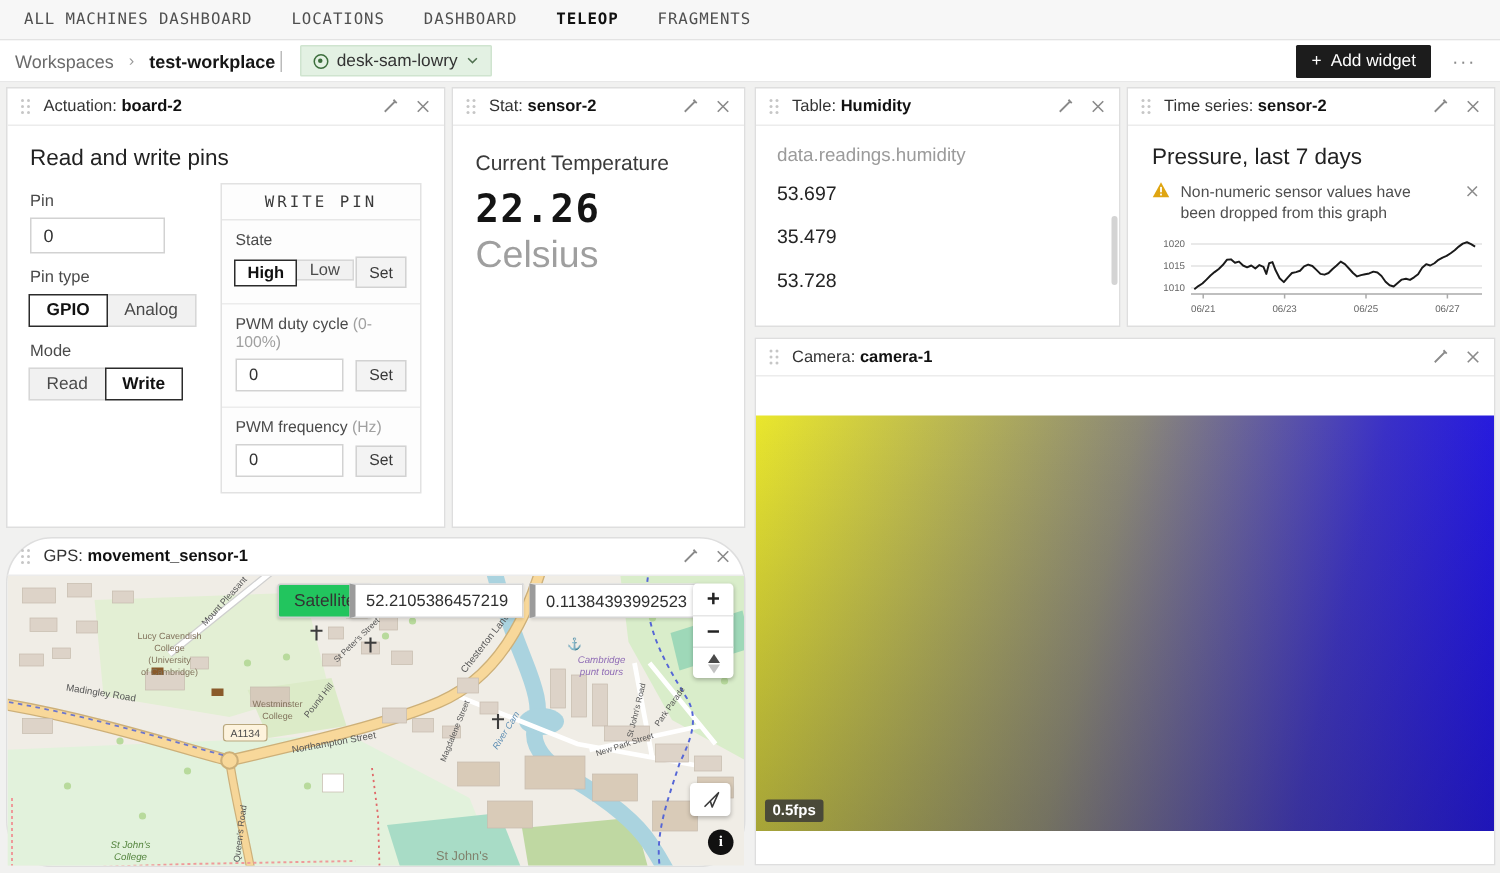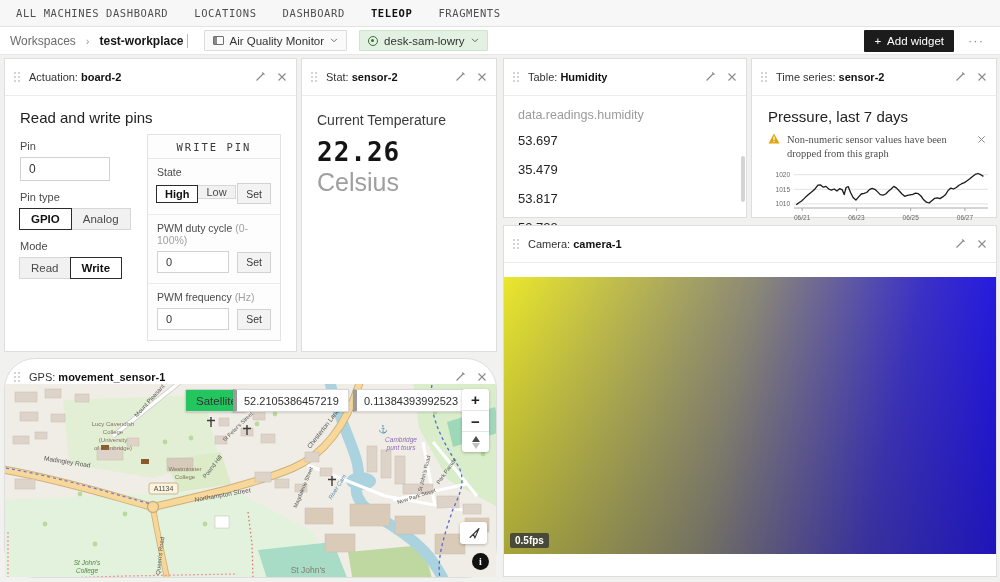--- a/index.html
+++ b/index.html
@@ -28,21 +28,21 @@
   .mach-icon::before { content:""; position:absolute; left:2.2px; top:2.2px; width:3px; height:3px; background:#3c6e3c; border-radius:50%; }
   .chev { width:8px; height:5px; display:inline-block; }
   .spacer { flex:1; }
   .add-btn { background:#1c1c1c; color:#fff; font-size:11.5px; height:22px; padding:0 10px;
     display:flex; align-items:center; gap:6px; cursor:pointer; border-radius:1px; }
   .more-btn { color:#8a8a8a; font-size:13px; letter-spacing:1px; padding:0 6px; cursor:pointer; }
 
   
   .content { position:relative; width:1000px; height:527px; }
   .widget { position:absolute; background:#fff; border:1px solid #dedede; }
-  .whead { height:37px; border-bottom:1px solid #ececec; display:flex; align-items:center; padding:12px 9px; gap:9px; }
+  .whead { height:25px; border-bottom:1px solid #ececec; display:flex; align-items:center; padding:12px 9px; gap:9px; }
   .handle { width:6px; height:10px; position:relative; flex:none; cursor:grab; }
   .handle i { position:absolute; width:2px; height:2px; background:#c6c6c6; border-radius:50%;
     box-shadow:4px 0 0 #c6c6c6, 0 4px 0 #c6c6c6, 4px 4px 0 #c6c6c6, 0 8px 0 #c6c6c6, 4px 8px 0 #c6c6c6; }
   .wtitle { font-size:11px; color:#333; white-space:nowrap; }
   .wtitle b { color:#111; }
   .icon-btn { margin-left:auto; cursor:pointer; display:flex; align-items:center; }
   .icon-btn.x { margin-left:2px; }
   .wbody { position:relative; }
 
   .h15 { font-size:15px; color:#222; }
@@ -72,21 +72,21 @@
   .stat-value { font-family:"DejaVu Sans Mono", monospace; font-weight:bold; font-size:26px;
     letter-spacing:1px; color:#141414; }
   .stat-unit { font-size:25px; color:#9f9f9f; font-family:"Liberation Sans", sans-serif; font-weight:normal; letter-spacing:0; }
 
   
   .tcol { font-size:12.5px; color:#9b9b9b; padding:12px 14px 2px; }
   .trow { font-size:13px; color:#242424; padding:9px 14px 5px; }
   .tscroll { position:absolute; right:1px; top:60px; width:4px; height:46px; background:#d4d4d4; border-radius:2px; }
 
   
-  .warn { display:flex; gap:7px; padding:8px 10px 0 16px; align-items:flex-start;font-family:Liberation Serif, serif; }
+  .warn { display:flex; gap:7px; padding:8px 10px 0 16px; align-items:flex-start; }
   .warn-text { font-size:10.5px; color:#4f4f4f; line-height:1.35; width:168px; }
   .warn .icon-btn { margin-left:auto; margin-top:2px; }
 
   
   .cam-img { position:absolute; left:0; right:0; top:51px; height:277px; }
   .fps { position:absolute; left:6px; bottom:6px; background:rgba(62,62,56,.88); color:#fff;
     font-family:Liberation Sans, sans-serif; font-size:10px; font-weight:bold; padding:2px 5px; border-radius:2px; }
 
   
   .map-wrap { position:absolute; inset:25px 0 0 0; overflow:hidden; }
@@ -122,27 +122,20 @@
   <span class="nav-item">DASHBOARD</span>
   <span class="nav-item active">TELEOP</span>
   <span class="nav-item">FRAGMENTS</span>
 </div>
 
 <div class="toolbar">
   <span class="crumb-root">Workspaces</span>
   <span class="crumb-sep">›</span>
   <span class="crumb-cur">test-workplace</span>
 
-  <span class="drop">
-    <span class="ws-icon"></span>
-    <span>Air Quality Monitor</span>
-    <svg class="chev" viewBox="0 0 9 6">
-        <path d="M1 1 L4.5 4.5 L8 1" fill="none" stroke="#707070" stroke-width="1.2"></path>
-      </svg>
-  </span>
   <span class="drop green">
     <span class="mach-icon"></span>
     <span>desk-sam-lowry</span>
     <svg class="chev" viewBox="0 0 9 6">
         <path d="M1 1 L4.5 4.5 L8 1" fill="none" stroke="#507050" stroke-width="1.2"></path>
       </svg>
   </span>
 
   <span class="spacer"></span>
   <span class="add-btn">
@@ -258,21 +251,20 @@
           <svg width="10" height="10" viewBox="0 0 10 10">
             <path d="M1.5 1.5 L8.5 8.5 M8.5 1.5 L1.5 8.5" stroke="#8a8a8a" stroke-width="1.1"></path>
           </svg>
         </span>
     </div>
     <div class="wbody">
       <div class="tcol">data.readings.humidity</div>
       <div id="humidity-rows">
           <div class="trow">53.697</div>
           <div class="trow">35.479</div>
-          <div class="trow">53.817</div>
           <div class="trow">53.728</div>
         </div>
       <div class="tscroll"></div>
     </div>
   </div>
 
   <div class="widget" style="left:751px; top:3px; width:246px; height:160px;">
     <div class="whead">
       <span class="handle">
           <i></i>

